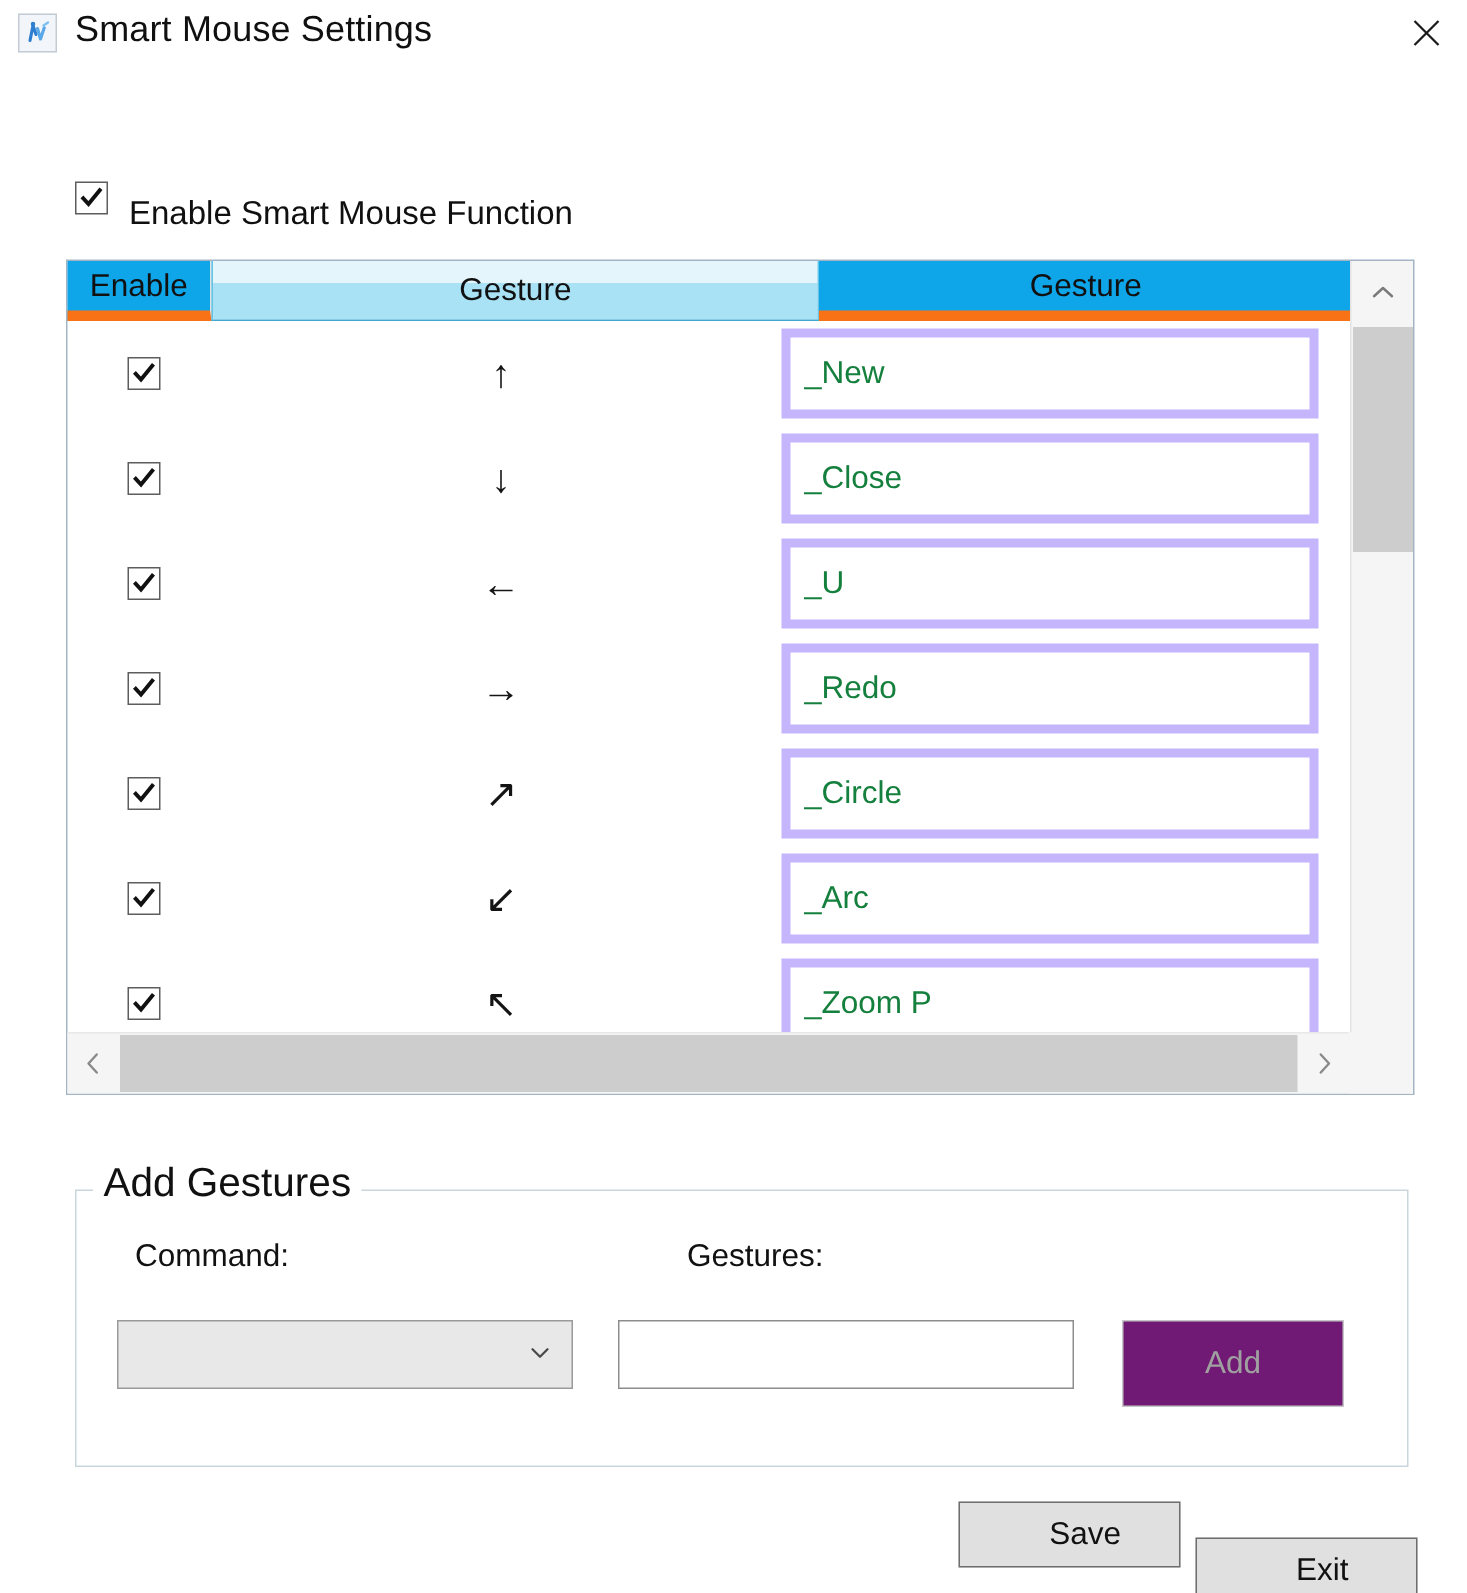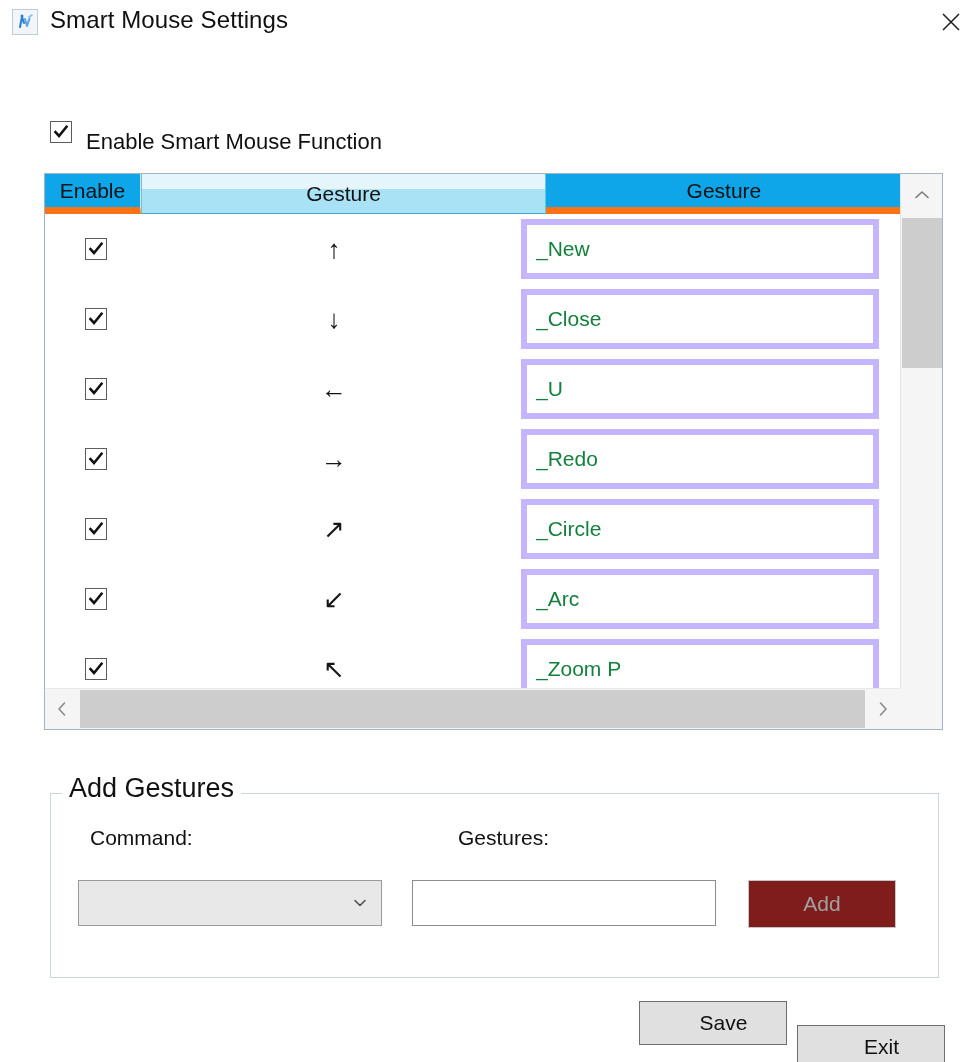--- a/index.html
+++ b/index.html
@@ -295,23 +295,23 @@
     font-size: 21px;
     color: #111;
     padding: 0 9px;
     outline: none;
     cursor: text;
   }
   .add-btn {
     position: absolute;
     left: 748px; top: 880px;
     width: 148px;
-    height: 48px;
+    height: 58px;
     border: 1px solid #c6c6c6;
-    background: #7f1d1d;
+    background: #701a75;
     color: #a0a0a0;
     font-family: "Liberation Sans", sans-serif;
     font-size: 21px;
     box-sizing: border-box;
     cursor: default;
   }
 
   
   .footer-btn {
     position: absolute;

